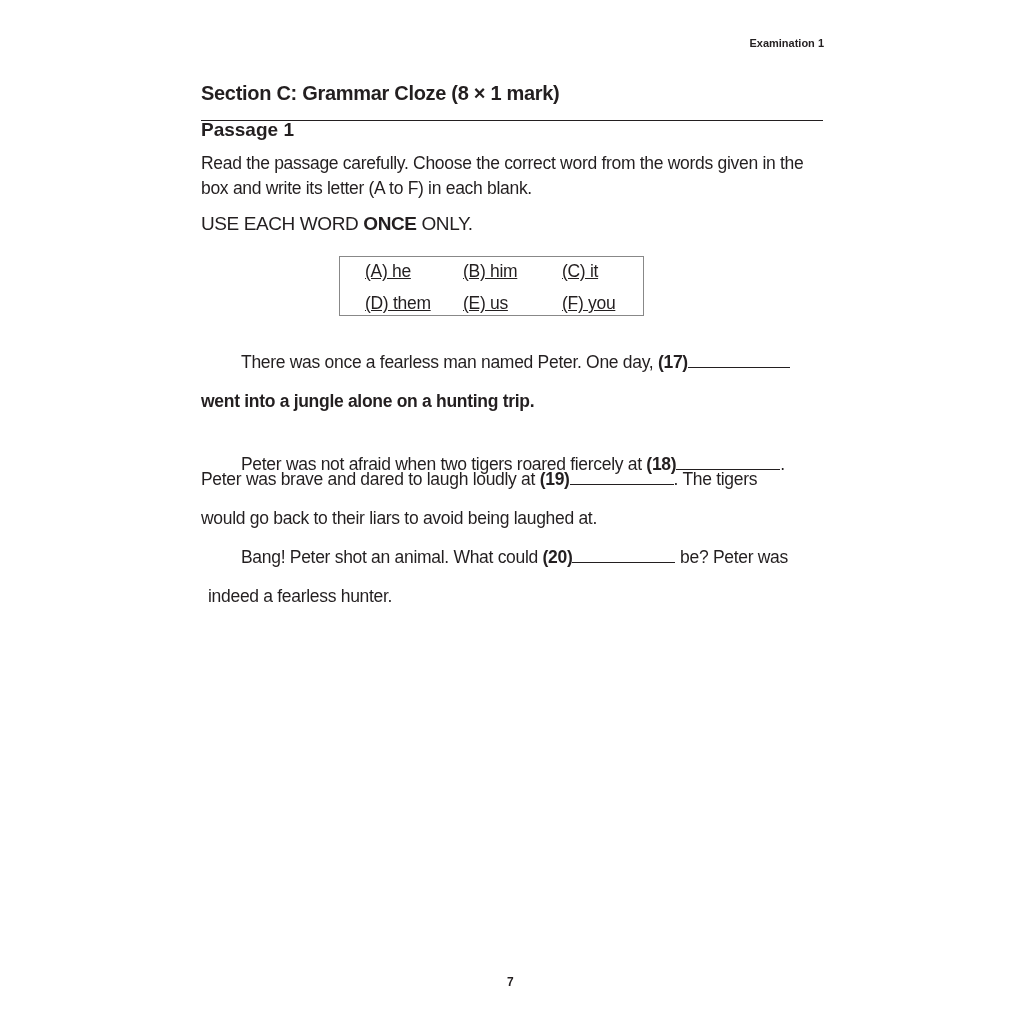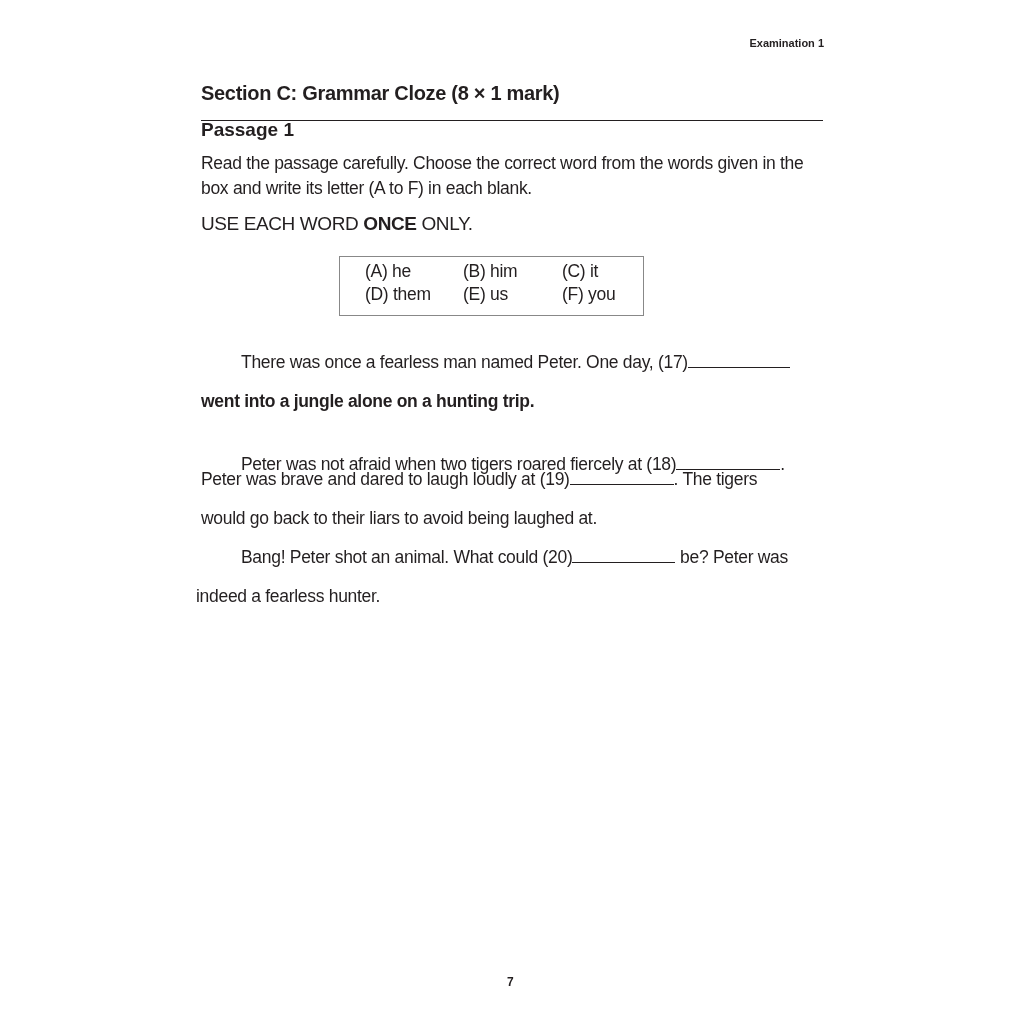--- a/index.html
+++ b/index.html
@@ -4,23 +4,23 @@
 <style>
   html, body { margin:0; padding:0; background:#ffffff; }
   body { width:1024px; height:1024px; position:relative; font-family:"Liberation Sans", sans-serif; color:#231f20; overflow:hidden; }
   .header { position:absolute; right:200px; top:37px; font-size:11px; font-weight:bold; }
   .section-title { position:absolute; left:201px; top:82px; width:622px; font-size:20px; font-weight:bold; border-bottom:1.5px solid #231f20; padding-bottom:15px; letter-spacing:-0.3px; }
   .passage-title { position:absolute; left:201px; top:119px; font-size:19px; font-weight:bold; }
   .instructions { position:absolute; left:201px; top:151px; width:625px; font-size:17.5px; line-height:25px; letter-spacing:-0.3px; }
   .use-each { position:absolute; left:201px; top:213px; font-size:19px; letter-spacing:-0.4px; }
   .use-each b { font-weight:bold; }
   .word-box { position:absolute; left:339px; top:256px; width:305px; height:60px; border:1.5px solid #888; box-sizing:border-box; }
-  .word-grid { position:absolute; left:25px; top:3px; display:grid; grid-template-columns:98px 99px 80px; row-gap:0; font-size:17.5px; line-height:23px; letter-spacing:-0.3px; }
+  .word-grid { position:absolute; left:25px; top:3px; display:grid; grid-template-columns:98px 99px 80px; row-gap:9px; font-size:17.5px; line-height:23px; letter-spacing:-0.3px;text-decoration:underline; }
   .line { position:absolute; font-size:17.5px; letter-spacing:-0.3px; white-space:nowrap; }
-  .num { font-weight:normal; }
+  .num { font-weight:bold; }
   .blank { display:inline-block; border-bottom:1.2px solid #231f20; vertical-align:baseline; height:1px; }
   .page-number { position:absolute; left:507px; top:975px; font-size:12px; font-weight:bold; }
 </style>
 </head>
 <body>
 
 <div class="header">Examination 1</div>
 
 <div class="section-title">Section C: Grammar Cloze (8 × 1 mark)</div>
 
@@ -46,15 +46,15 @@
 <div class="line" style="left:201px; top:391px;font-weight:bold;">went into a jungle alone on a hunting trip.</div>
 
 <div class="line" style="left:241px; top:454px;"><span>Peter was not afraid when two tigers roared fiercely at </span><span class="num">(18)</span><span class="blank" style="width:104px;"></span><span>.</span></div>
 
 <div class="line" style="left:201px; top:469px;"><span>Peter was brave and dared to laugh loudly at </span><span class="num">(19)</span><span class="blank" style="width:104px;"></span><span>. The tigers</span></div>
 
 <div class="line" style="left:201px; top:508px;">would go back to their liars to avoid being laughed at.</div>
 
 <div class="line" style="left:241px; top:547px;"><span>Bang! Peter shot an animal. What could </span><span class="num">(20)</span><span class="blank" style="width:103px;"></span><span> be? Peter was</span></div>
 
-<div class="line" style="left:196px; top:586px;">indeed a fearless hunter.</div>
+<div class="line" style="left:208px; top:586px;">indeed a fearless hunter.</div>
 
 <div class="page-number">7</div>
 
 </body></html>

